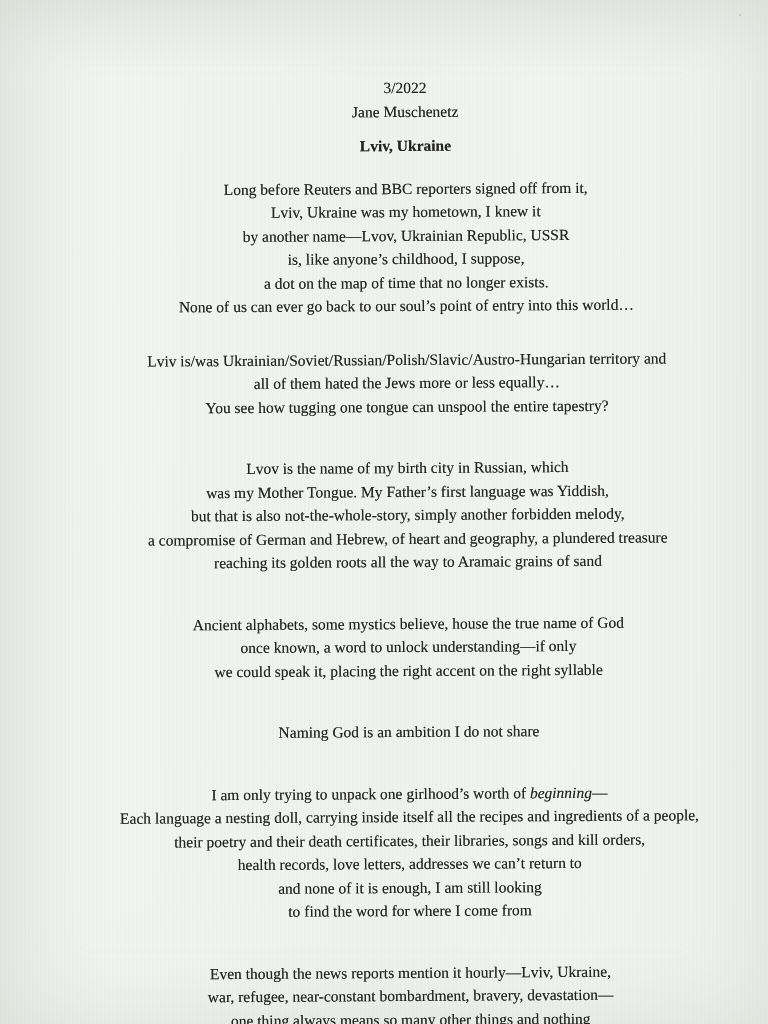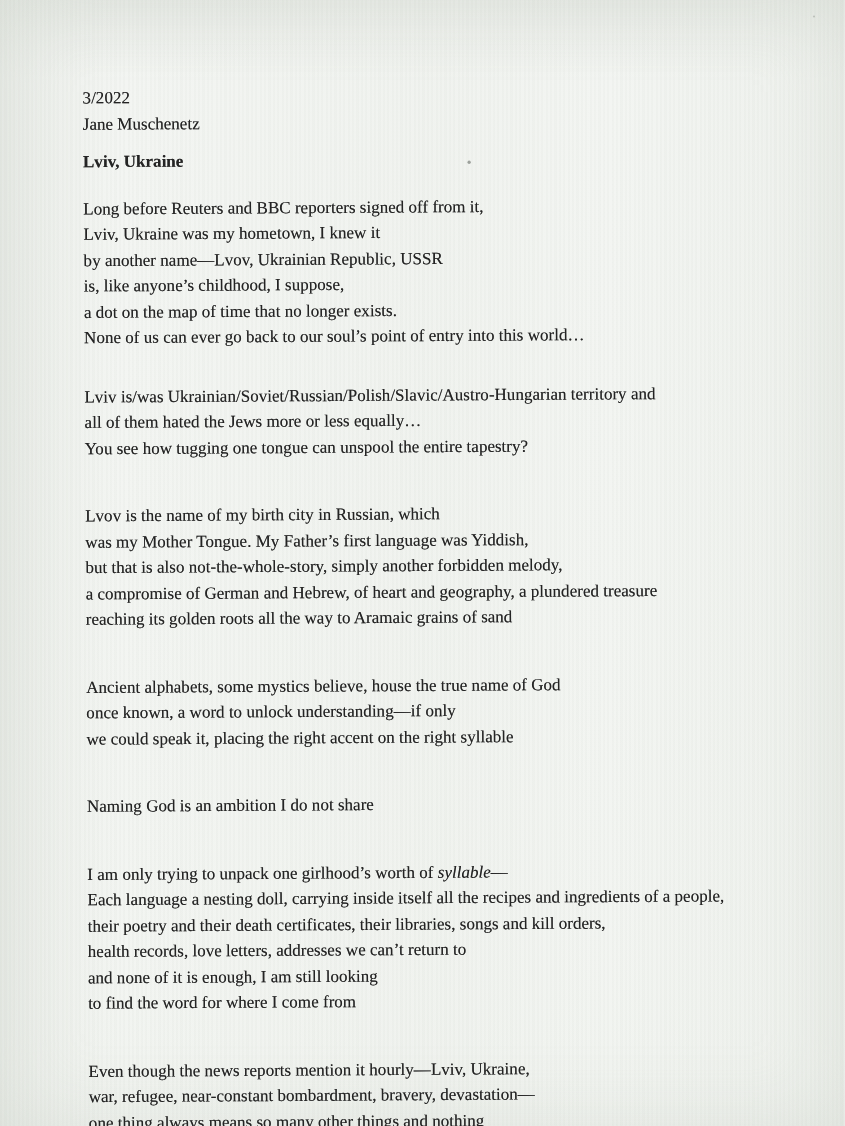--- a/index.html
+++ b/index.html
@@ -13,20 +13,21 @@
     position: relative;
     width: 768px;
     height: 1024px;
     overflow: hidden;
     background-color: #f2f4f1;
     background-image:
       repeating-linear-gradient(90deg, rgba(214,219,212,0.10) 0 2px, rgba(251,252,250,0.10) 2px 4px),
       linear-gradient(90deg, rgba(226,230,224,0.55) 0%, rgba(246,248,245,0) 14%, rgba(235,238,233,0.40) 52%, rgba(247,249,246,0) 72%, rgba(231,235,229,0.50) 100%),
       linear-gradient(180deg, rgba(224,228,222,0.60) 0%, rgba(245,247,244,0) 7%, rgba(240,243,238,0.25) 88%, rgba(236,240,234,0.45) 100%);
     box-shadow: inset 0 0 70px rgba(188,194,186,0.30);
+    text-align: center;
   }
   .content {
     position: absolute;
     left: 75px;
     top: 78px;
     width: 660px;
     transform: rotate(-0.35deg);
     transform-origin: left top;
     font-family: "Liberation Serif", "DejaVu Serif", serif;
     font-size: 15.5px;
@@ -99,21 +100,21 @@
         </div>
         <div class="stanza">
           <div class="line">Ancient alphabets, some mystics believe, house the true name of God</div>
           <div class="line">once known, a word to unlock understanding—if only</div>
           <div class="line">we could speak it, placing the right accent on the right syllable</div>
         </div>
         <div class="stanza">
           <div class="line">Naming God is an ambition I do not share</div>
         </div>
         <div class="stanza">
-          <div class="line">I am only trying to unpack one girlhood’s worth of <span class="italic">syllable</span>—</div>
+          <div class="line">I am only trying to unpack one girlhood’s worth of <span class="italic">beginning</span>—</div>
           <div class="line">Each language a nesting doll, carrying inside itself all the recipes and ingredients of a people,</div>
           <div class="line">their poetry and their death certificates, their libraries, songs and kill orders,</div>
           <div class="line">health records, love letters, addresses we can’t return to</div>
           <div class="line">and none of it is enough, I am still looking</div>
           <div class="line">to find the word for where I come from</div>
         </div>
         <div class="stanza">
           <div class="line">Even though the news reports mention it hourly—Lviv, Ukraine,</div>
           <div class="line">war, refugee, near-constant bombardment, bravery, devastation—</div>
           <div class="line">one thing always means so many other things and nothing</div>

